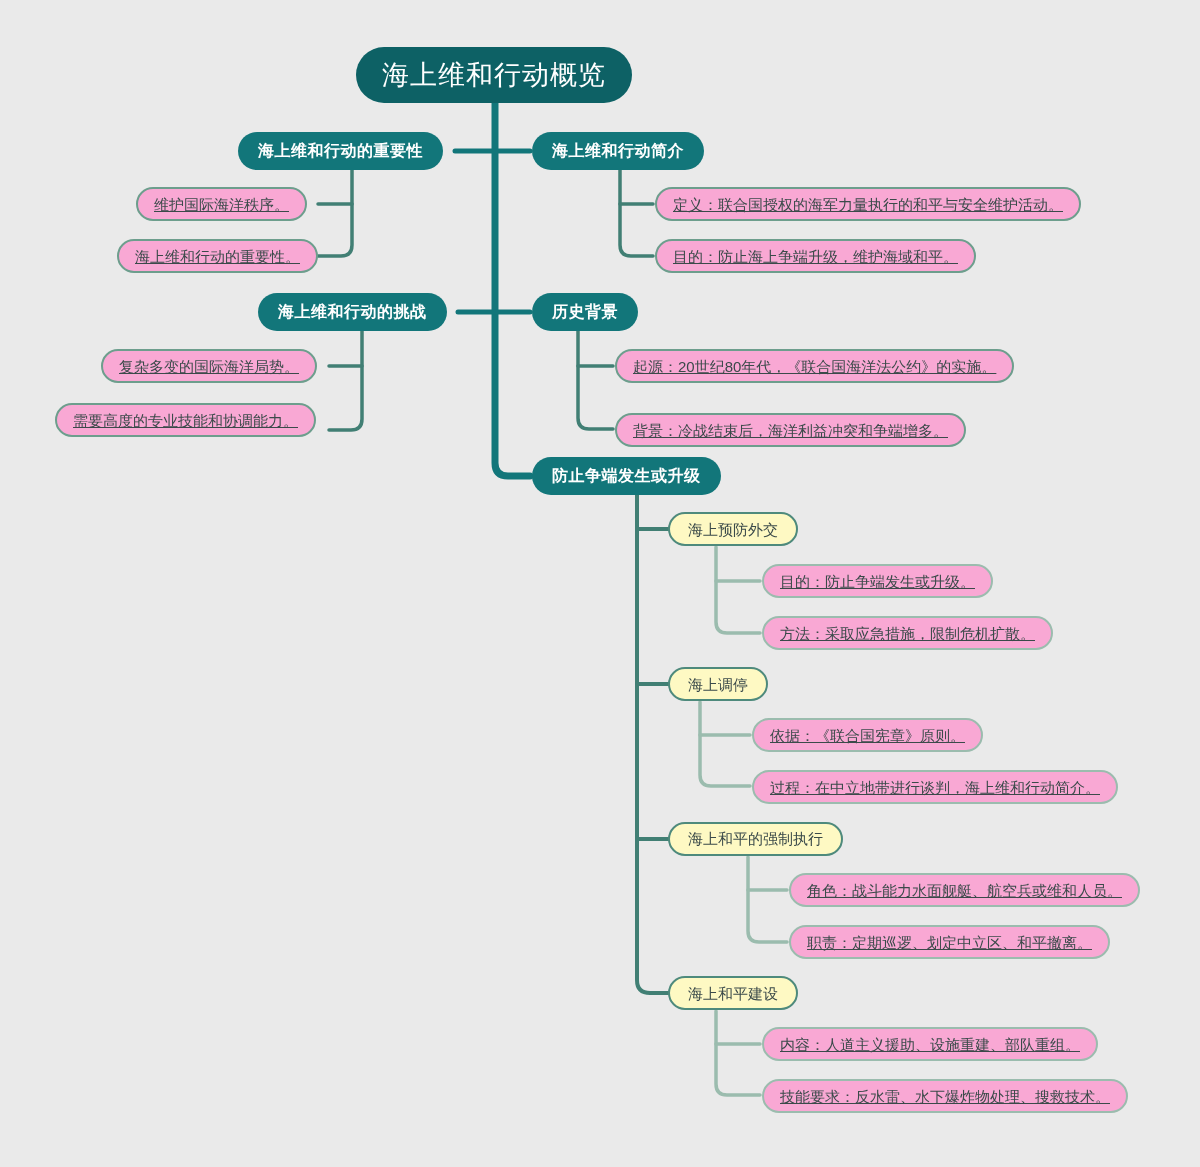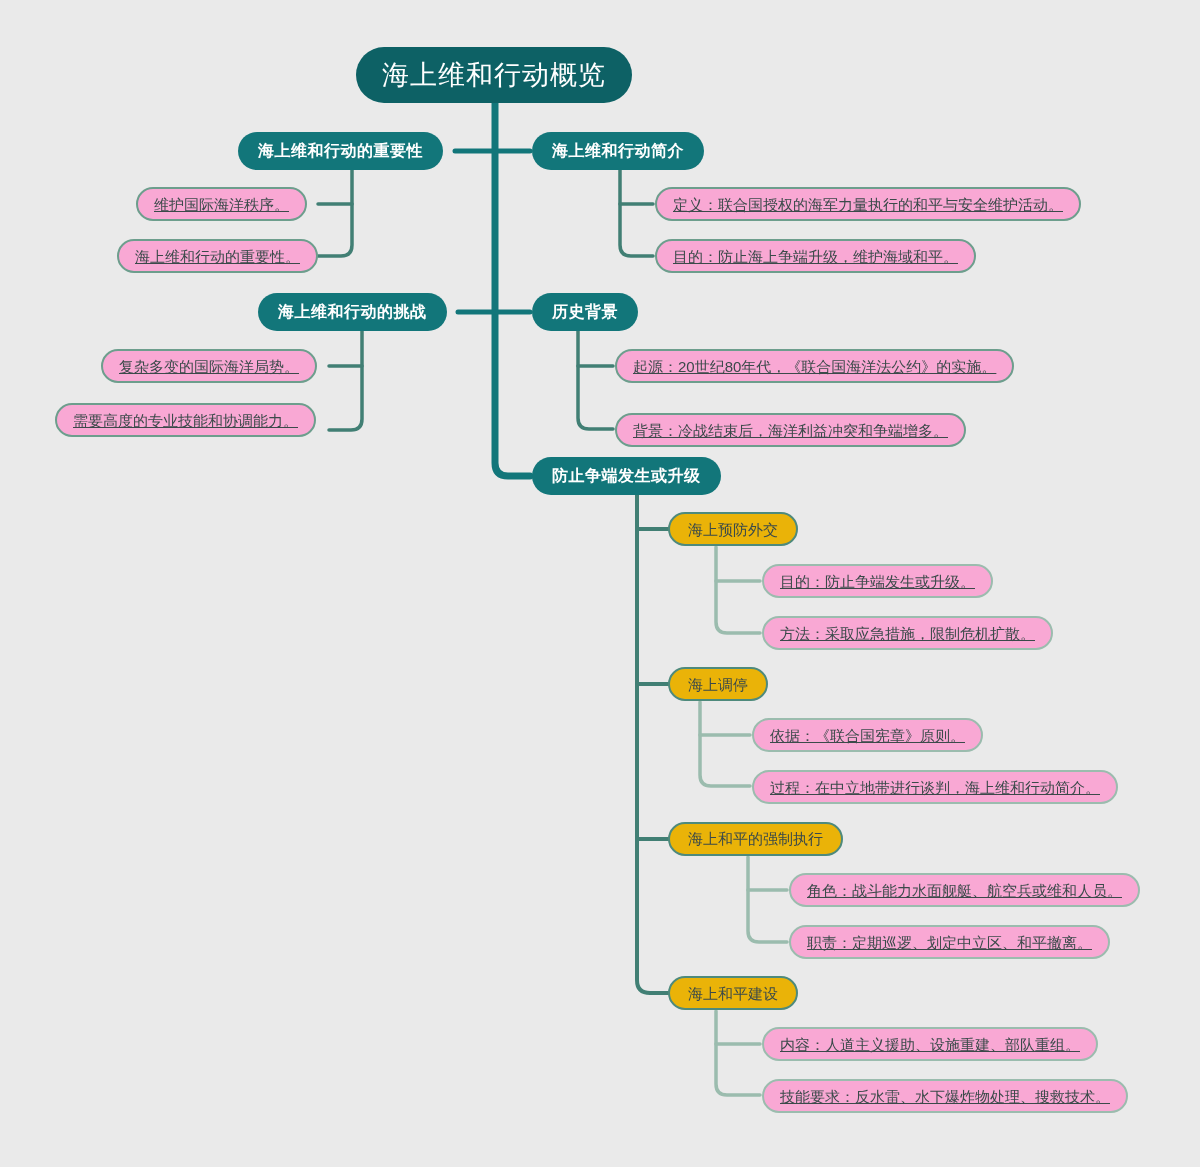--- a/index.html
+++ b/index.html
@@ -54,21 +54,21 @@
     color: #ffffff;
     border-radius: 20px;
     font-size: 16px;
     letter-spacing: 0.5px;
     padding: 0 20px;
     height: 38px;
     font-weight: bold;
   }
   
   .node.lvl2 {
-    background: #eab308;
+    background: #fef9c3;
     color: #3b4a4a;
     border: 2px solid #4e8a7c;
     border-radius: 18px;
     font-size: 15px;
     padding: 0 18px;
     height: 34px;
   }
   
   .node.leaf {
     background: #f9a8d4;

